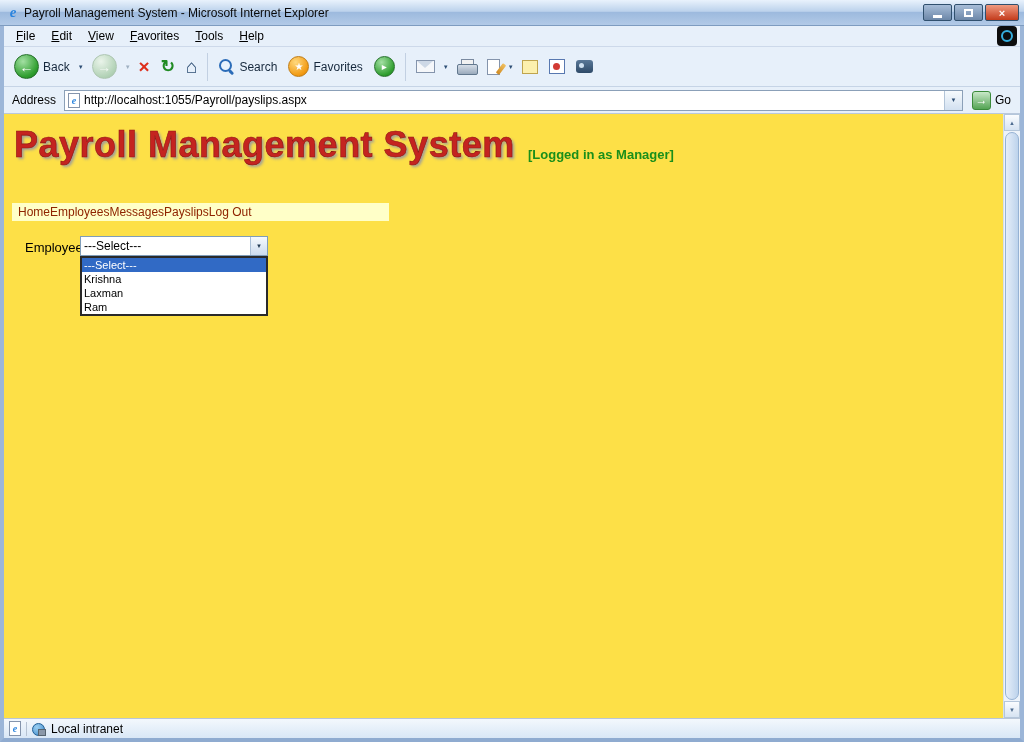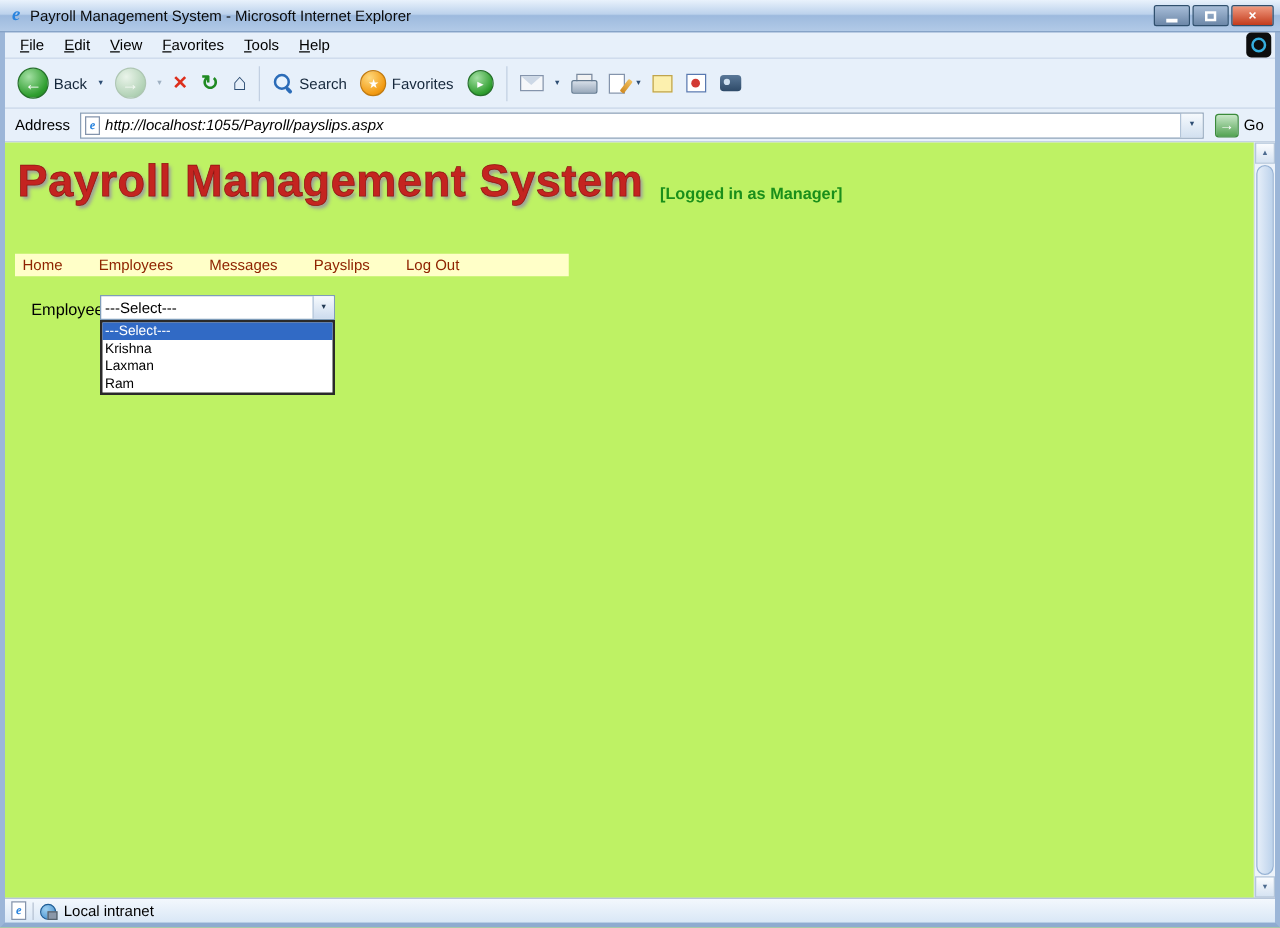--- a/index.html
+++ b/index.html
@@ -86,43 +86,43 @@
   .msgr::before { content:""; position:absolute; left:3px; top:3px; width:7px; height:7px; border-radius:50%; background:#d23a34; }
   .resrch { width:17px; height:13px; background:linear-gradient(#5a7898,#2e4a68); border-radius:3px; position:relative; }
   .resrch::before { content:""; position:absolute; left:3px; top:3px; width:5px; height:5px; border-radius:50%; background:#cfe0f0; }
 
   
   .addressbar {
     height:27px; flex:0 0 27px; background:#e7f0fa; border-bottom:1px solid #b9c8dc;
     display:flex; align-items:center; padding:0 5px; gap:5px; font-size:12px;
   }
   .addr-label { color:#000; padding:0 3px; }
-  .addr-input { flex:1; height:21px; background:#fff; border:1px solid #8ba0b8; display:flex; align-items:center; padding-left:3px; gap:4px;font-style:italic; }
+  .addr-input { flex:1; height:21px; background:#fff; border:1px solid #8ba0b8; display:flex; align-items:center; padding-left:3px; gap:4px; }
   .page-e-icon { width:12px; height:15px; background:#fff; border:1px solid #8494ac; display:inline-flex; align-items:center; justify-content:center; flex:0 0 auto; }
   .page-e-icon::before { content:"e"; font:italic bold 10px "Liberation Serif", serif; color:#2a84de; }
   .addr-url { flex:1; color:#000; white-space:nowrap; overflow:hidden; }
   .addr-drop { width:18px; height:19px; background:linear-gradient(#f6fafd,#d2e0f0); border-left:1px solid #b2c4d8; display:flex; align-items:center; justify-content:center; font-size:6px; color:#2e4e74; }
   .go-btn { display:flex; align-items:center; gap:4px; padding:0 4px; color:#000; }
   .go-icon { width:19px; height:19px; border-radius:3px; border:1px solid #3a8a3a; background:linear-gradient(#c8e8c8,#54a454); color:#fff; display:flex; align-items:center; justify-content:center; font-size:12px; font-weight:bold; }
 
   
   .content { flex:1; min-height:0; display:flex; background:#fff; }
-  .page { flex:1; position:relative; background:#bef264; overflow:hidden;text-decoration:underline; }
+  .page { flex:1; position:relative; background:#fde047; overflow:hidden;text-decoration:underline; }
 
   .page-heading {
     position:absolute; left:10px; top:10px;
     font-size:36px; font-weight:bold; letter-spacing:0.5px;
     color:#c42420; -webkit-text-stroke:0.6px #8e1410;
     text-shadow:2px 2px 3px #9c9c9c;
     white-space:nowrap;
   }
   .login-status { position:absolute; left:524px; top:33px; font-size:13px; font-weight:bold; color:#1a8f1a; }
   .nav-strip {
-    position:absolute; left:8px; top:89px; width:443px; height:18px;
-    background:#ffffc8; display:flex; align-items:center; gap:29px; padding-left:6px;
+    position:absolute; left:8px; top:89px; width:377px; height:18px;
+    background:#ffffc8; display:flex; align-items:center; padding-left:6px;
     font-size:12px;
   }
   .nav-item { color:#8f2400; white-space:nowrap; cursor:default; }
   .emp-label { position:absolute; left:21px; top:126px; font-size:13px; color:#000; }
   .select-box {
     position:absolute; left:76px; top:122px; width:188px; height:20px;
     background:#fff; border:1px solid #7f9db9; display:flex; align-items:stretch;
   }
   .select-value { flex:1; font-size:12px; padding:2px 3px; color:#000; white-space:nowrap; overflow:hidden; }
   .select-btn { width:17px; background:linear-gradient(#f6fafd,#ccdbee); border-left:1px solid #aabfd6; display:flex; align-items:center; justify-content:center; font-size:6px; color:#223a54; }

